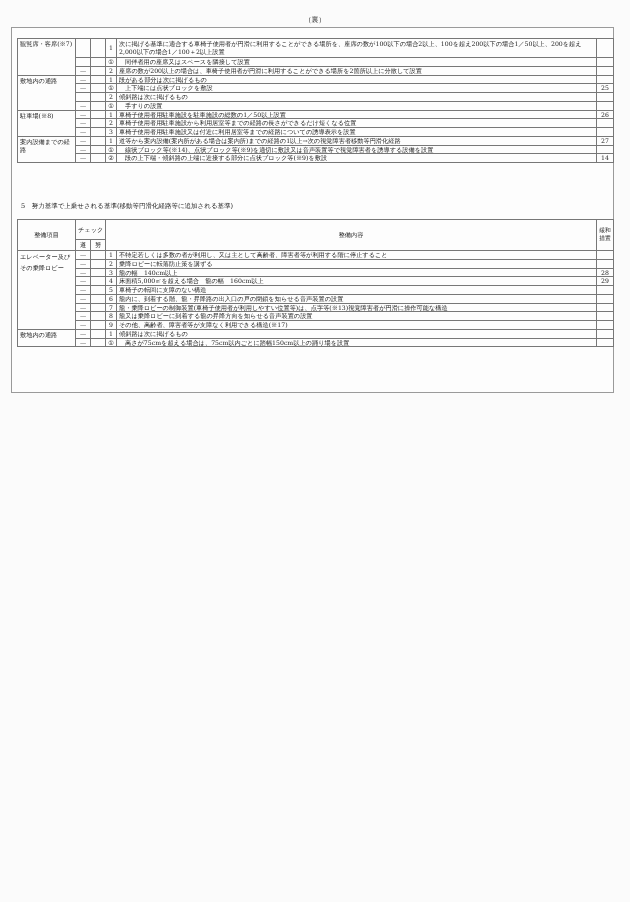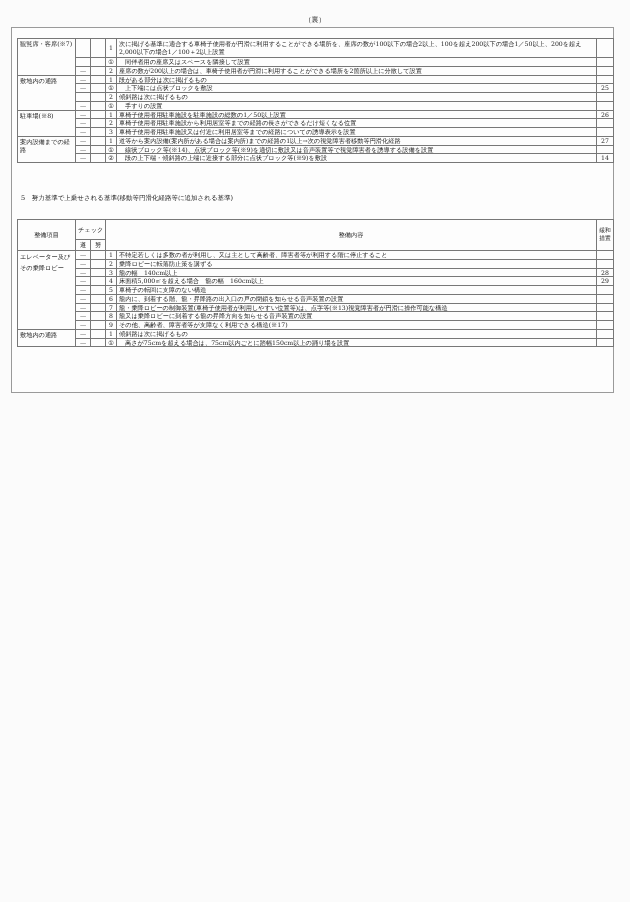--- a/index.html
+++ b/index.html
@@ -26,21 +26,21 @@
   }
   .t1 { left: 17px; top: 38px; width: 596px; }
   .t2 { left: 17px; top: 219px; width: 596px; }
   .num { text-align: center; padding: 0; }
   .chk { text-align: center; padding: 0; color: #555; }
   .ref { text-align: center; padding: 0; }
   .item { vertical-align: top; white-space: normal; line-height: 1.35; padding-top: 1px; }
   .content.wrap { white-space: normal; }
   .sub { padding-left: 8px; }
   .section-title {
-    position: absolute; left: 21px; top: 194px; font-size: 6.5px; color: #222;
+    position: absolute; left: 21px; top: 202px; font-size: 6.5px; color: #222;
   }
   .hdr { text-align: center; }
   .r { height: 8.6px; }
   .r2 { height: 9.4px; }
   .hrow1 { height: 20px; }
   .hrow2 { height: 11px; }
 </style>
 </head>
 <body>
 

